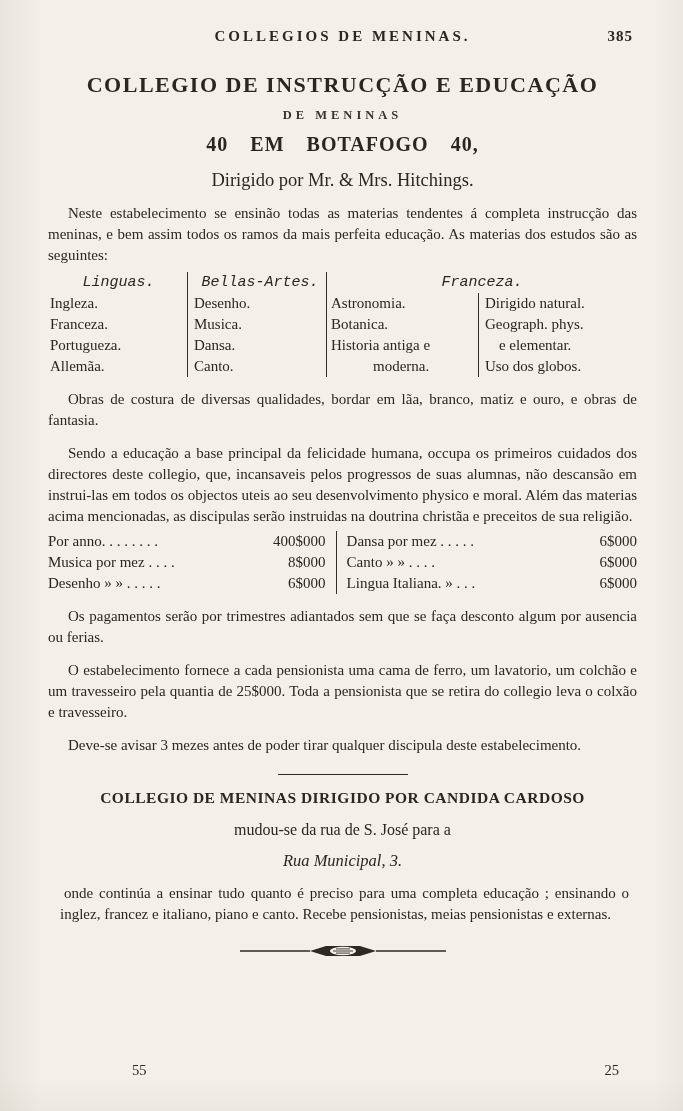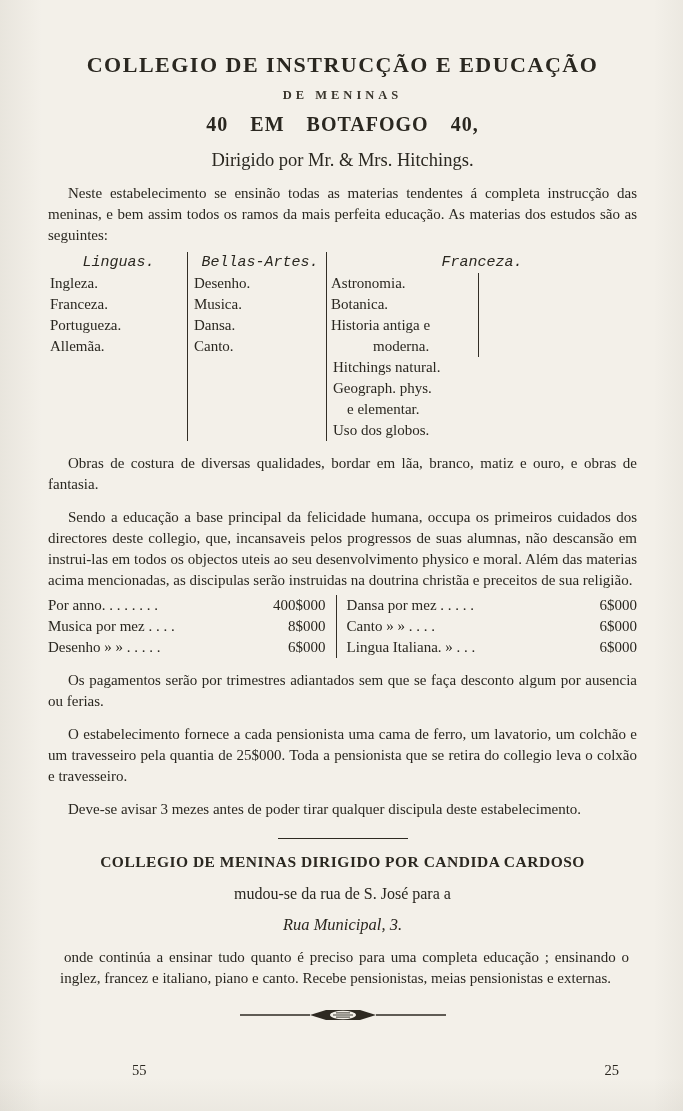--- a/index.html
+++ b/index.html
@@ -93,21 +93,21 @@
     width: 139px;
     padding-left: 6px;
     border-right: 1.4px solid #322e26;
   }
   .col-sci { flex: 1; }
   .col-header {
     font-style: italic;
     text-align: center;
     font-family: Liberation Mono, monospace;
   }
-  .sci-body { display: flex; flex-direction: column; }
+  .sci-body { display: flex; }
   .sci-left {
     width: 49%;
     box-sizing: border-box;
     padding-left: 4px;
     border-right: 1.4px solid #322e26;
   }
   .sci-right {
     width: 51%;
     box-sizing: border-box;
     padding-left: 6px;
@@ -186,20 +186,24 @@
     font-size: 14.5px;
   }
   .footer-left { left: 88px; margin-left: 44px; }
   .footer-right { right: 64px; }
 </style>
 </head>
 <body>
 
 <div class="page">
 
+  <header class="running-header">
+    <span class="running-title">COLLEGIOS DE MENINAS.</span>
+    <span class="page-number">385</span>
+  </header>
 
   <h1 class="title">COLLEGIO DE INSTRUCÇÃO E EDUCAÇÃO</h1>
   <div class="subtitle">DE MENINAS</div>
   <div class="address">40 EM BOTAFOGO 40,</div>
   <div class="directors">Dirigido por Mr. &amp; Mrs. Hitchings.</div>
 
   <p class="para indent">Neste estabelecimento se ensinão todas as materias tendentes á completa instrucção das meninas, e bem assim todos os ramos da mais perfeita educação. As materias dos estudos são as seguintes:</p>
 
   <div class="subjects">
     <div class="col col-linguas">
@@ -219,21 +223,21 @@
     <div class="col col-sci">
       <div class="col-header">Franceza.</div>
       <div class="sci-body">
         <div class="sci-left">
           <div class="item">Astronomia.</div>
           <div class="item">Botanica.</div>
           <div class="item">Historia antiga e</div>
           <div class="item cont-center">moderna.</div>
         </div>
         <div class="sci-right">
-          <div class="item">Hitchings natural.</div>
+          <div class="item">Dirigido natural.</div>
           <div class="item">Geograph. phys.</div>
           <div class="item cont-small">e elementar.</div>
           <div class="item">Uso dos globos.</div>
         </div>
       </div>
     </div>
   </div>
 
   <p class="para indent">Obras de costura de diversas qualidades, bordar em lãa, branco, matiz e ouro, e obras de fantasia.</p>
   <p class="para indent">Sendo a educação a base principal da felicidade humana, occupa os primeiros cuidados dos directores deste collegio, que, incansaveis pelos progressos de suas alumnas, não descansão em instrui-las em todos os objectos uteis ao seu desenvolvimento physico e moral. Além das materias acima mencionadas, as discipulas serão instruidas na doutrina christãa e preceitos de sua religião.</p>

